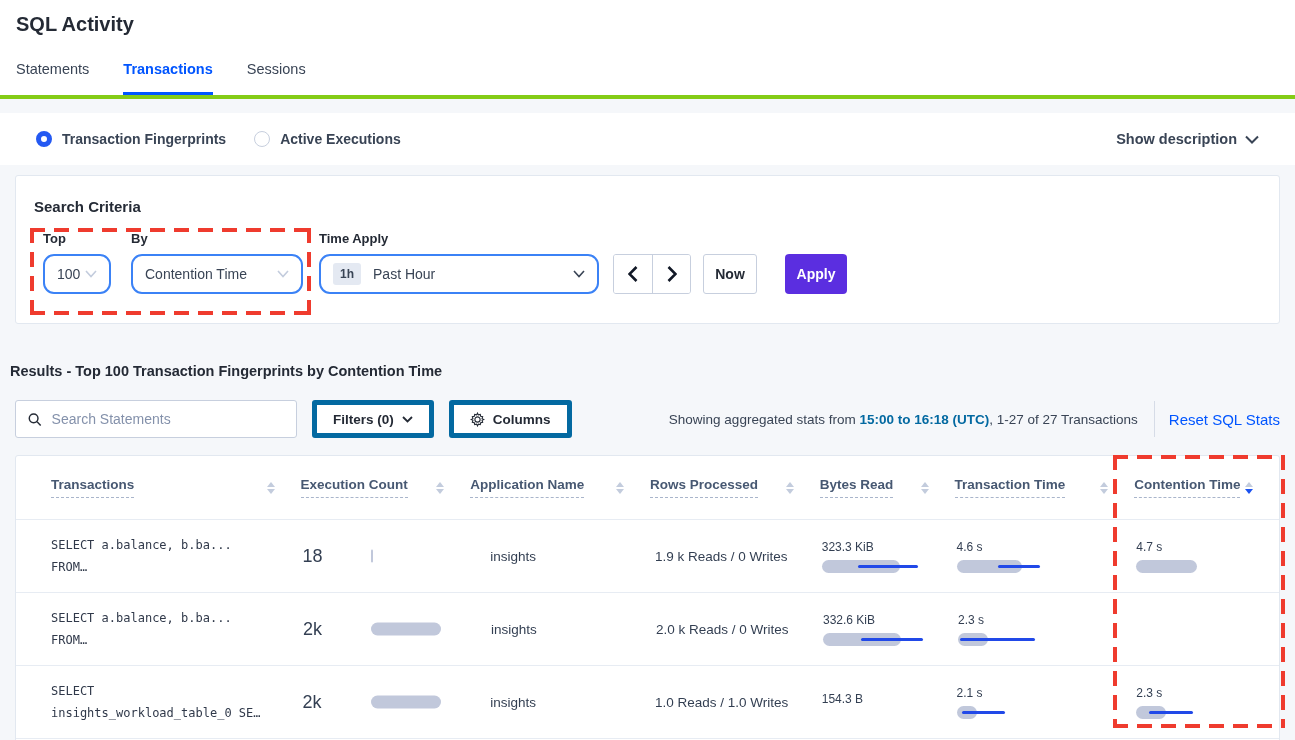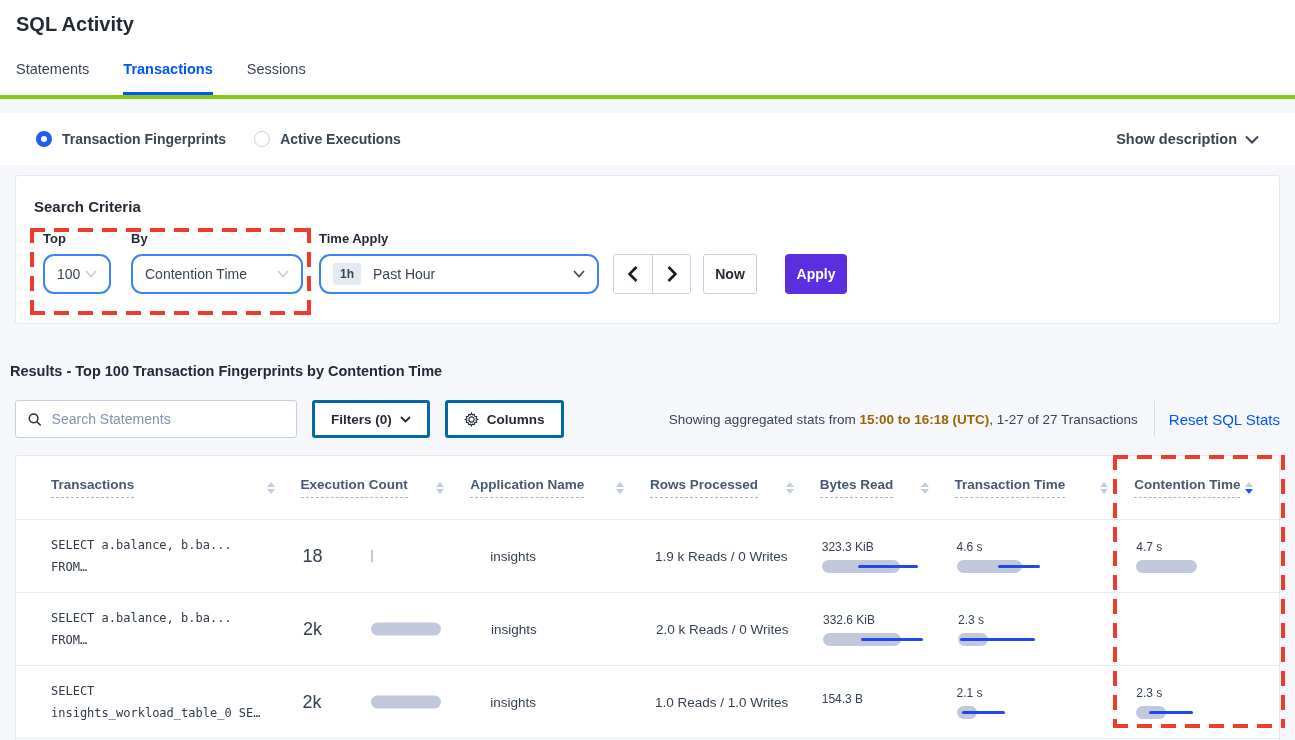--- a/index.html
+++ b/index.html
@@ -45,24 +45,24 @@
   .apply-btn { position:absolute; left:769px; top:78px; width:62px; height:40px; border:none; border-radius:4px;
                background:#5B2EE0; font-size:14px; font-weight:700; color:#fff; display:flex; align-items:center; justify-content:center; cursor:pointer; }
   
   .results-heading { position:absolute; left:10px; top:363px; font-size:14.5px; font-weight:700; color:#242A35; }
   .toolbar { position:absolute; left:15px; right:15px; top:400px; height:38px; display:flex; align-items:center; }
   .search-input { width:282px; height:38px; border:1px solid #C7CFDE; border-radius:3px; background:#fff;
                   display:flex; align-items:center; padding:0 12px; }
   .search-input input { border:none; outline:none; font-size:14px; color:#394455; width:100%; margin-left:10px;
                         font-family:"Liberation Sans", sans-serif; }
   .search-input input::placeholder { color:#8491AB; }
-  .tool-btn { height:38px; border:3px solid #0369a1; border-radius:3px; background:#fff; margin-left:15px;
+  .tool-btn { height:38px; border:5px solid #0369a1; border-radius:3px; background:#fff; margin-left:15px;
               display:flex; align-items:center; gap:8px; padding:0 16px; font-size:13.5px; font-weight:700; color:#242A35; cursor:pointer; }
   .stats-text { margin-left:auto; font-size:13.5px; color:#394455; }
-  .stats-text b { color:#a16207; }
+  .stats-text b { color:#0369a1; }
   .v-divider { width:1px; height:36px; background:#D6DCE7; margin:0 14px 0 16px; }
   .reset-link { font-size:15px; color:#0055FF; cursor:pointer; white-space:nowrap; }
   
   .table-card { position:absolute; left:15px; right:15px; top:455px; height:310px; overflow:hidden; }
   .thead { display:flex; height:64px; align-items:center; border-bottom:1px solid #E7ECF3; }
   .th { display:flex; align-items:center; justify-content:space-between; padding-right:26px; cursor:pointer; }
   .th-label { font-size:13.5px; font-weight:700; color:#475872; border-bottom:1.5px dashed #A9B5CB; padding-bottom:5px; white-space:nowrap; }
   .sort { display:flex; flex-direction:column; gap:2px; align-items:center; cursor:pointer; }
   .tri-up { width:0; height:0; border-left:4px solid transparent; border-right:4px solid transparent; border-bottom:5px solid #C3CCDD; }
   .tri-down { width:0; height:0; border-left:4px solid transparent; border-right:4px solid transparent; border-top:5px solid #C3CCDD; }

